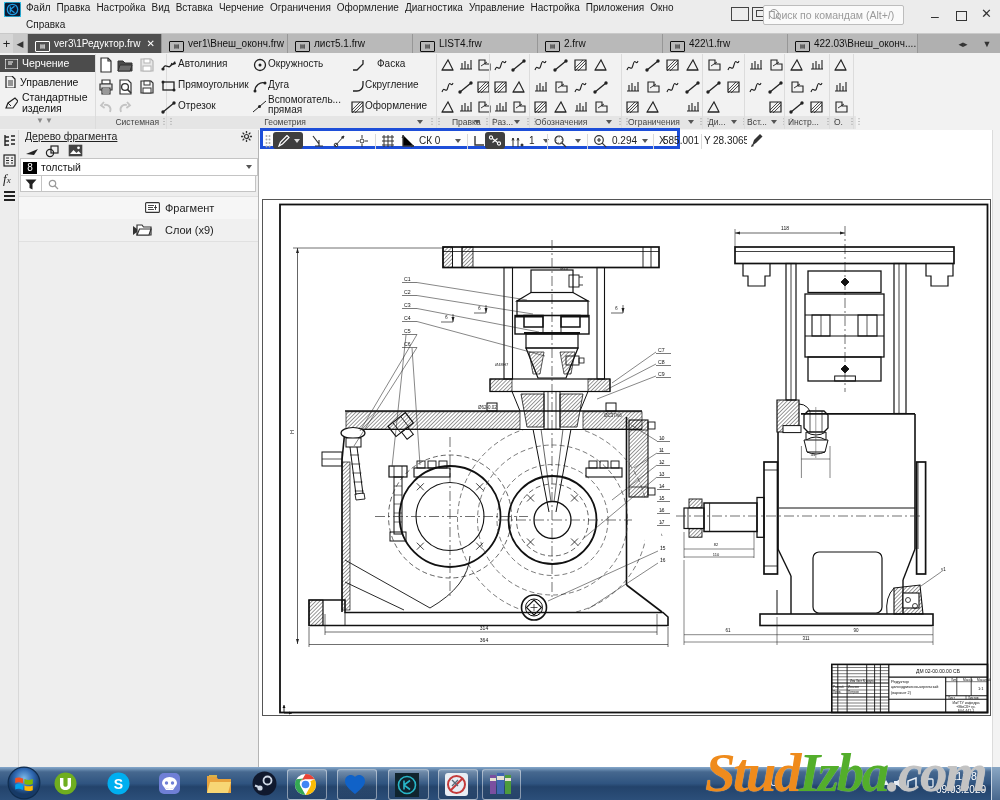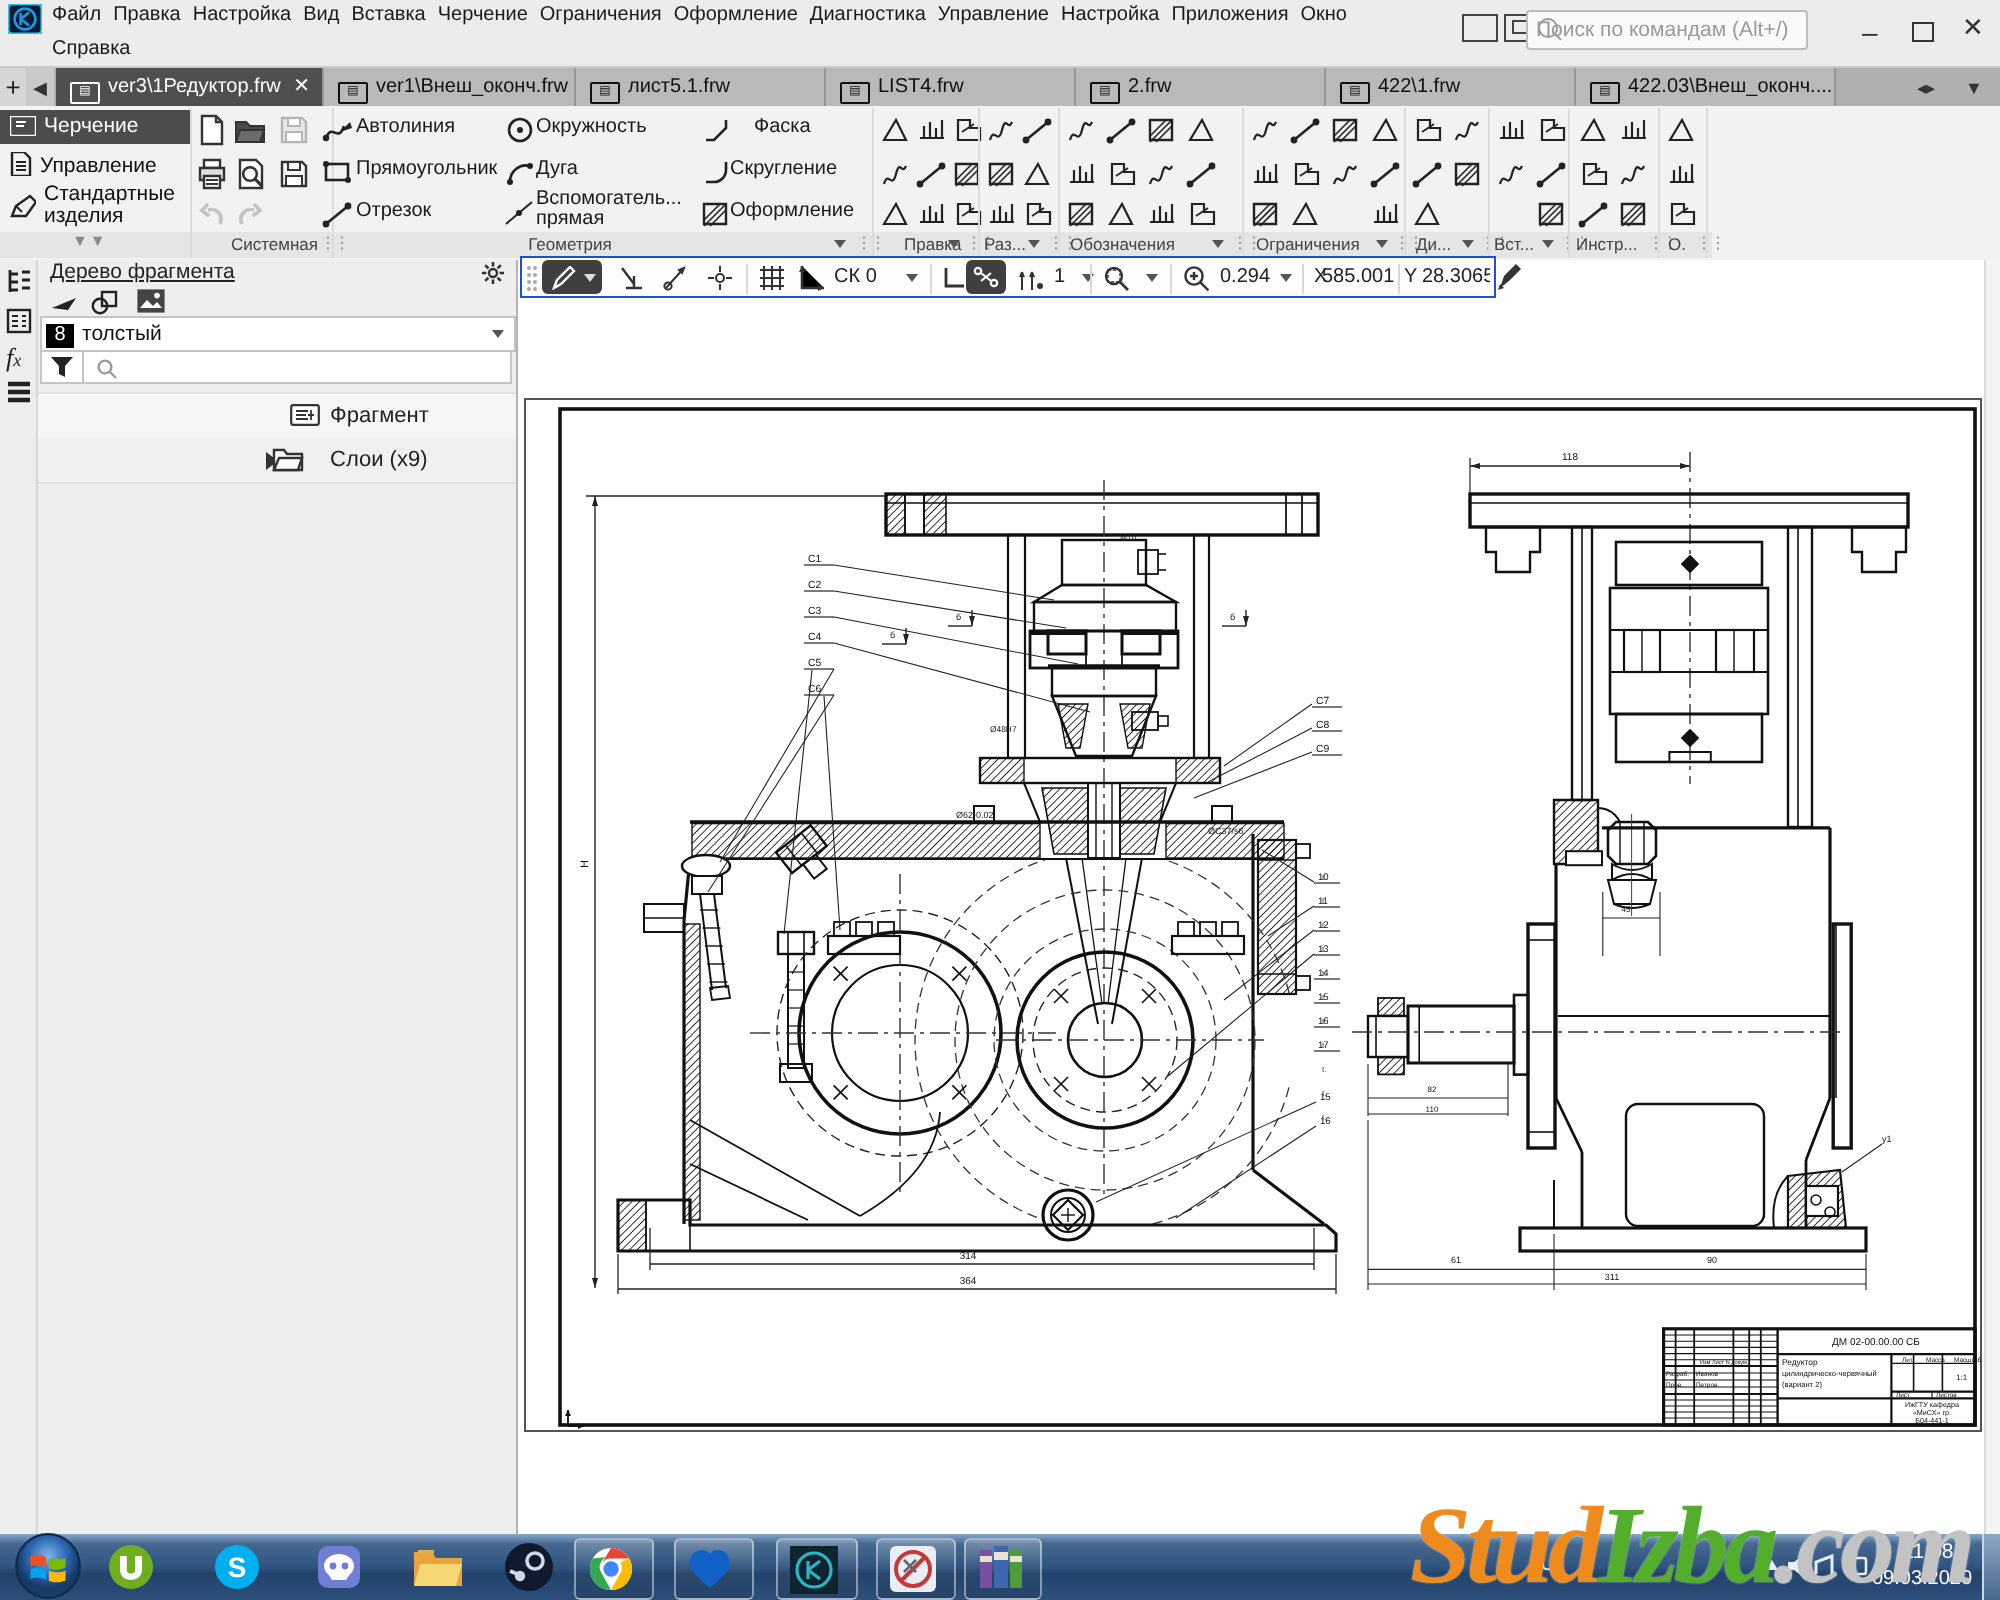--- a/index.html
+++ b/index.html
@@ -38,21 +38,21 @@
 #panel{left:19px;top:130px;width:239px;height:637px;background:#eeeeee;border-right:1px solid #b4b4b4;}
 .prow{left:0;width:239px;}
 #phead{top:0;height:14px;font-size:10.5px;color:#222;text-decoration:underline;}
 #pcombo{top:28px;left:1px;width:236px;height:16px;background:#fff;border:1px solid #c4c4c4;font-size:10.5px;line-height:16px;color:#111;}
 #pfilter{top:45px;left:1px;height:17px;width:236px;}
 .ptreerow{font-size:11px;color:#222;border-top:1px solid #e0e0e0;border-bottom:1px solid #e0e0e0;}
 
 #canvas{left:259px;top:130px;width:741px;height:637px;background:#ffffff;}
 #rightstrip{left:992px;top:130px;width:8px;height:637px;background:#f3f3f3;border-left:1px solid #dcdcdc;}
 
-#parambar{left:260px;top:128px;width:488px;height:21px;background:#fdfdfd;border:1px solid #1d4ed8;box-sizing:border-box;font-size:10px;color:#222;}
+#parambar{left:260px;top:128px;width:420px;height:21px;background:#fdfdfd;border:3px solid #1d4ed8;box-sizing:border-box;font-size:10px;color:#222;}
 #parambar .sep{position:absolute;top:3px;width:1px;height:15px;background:#d8d8d8;}
 
 #taskbar{left:0;top:767px;width:1000px;height:33px;background:linear-gradient(#86a9cc 0%,#46688f 15%,#2f5480 50%,#23436b 60%,#2c4f7a 100%);}
 .tbtn{top:769px;width:36px;height:29px;border:1px solid rgba(255,255,255,0.45);border-radius:3px;background:linear-gradient(rgba(255,255,255,0.25),rgba(255,255,255,0.05) 45%,rgba(0,0,0,0.12));}
 #watermark{left:705px;top:741px;width:300px;font-family:"Liberation Serif",serif;font-style:italic;font-weight:bold;font-size:55px;white-space:nowrap;letter-spacing:-2.5px;text-shadow:0 0 1px rgba(255,255,255,0.6);}
 </style>
 </head>
 <body>
 
 <div id="titlebar" class="abs">

